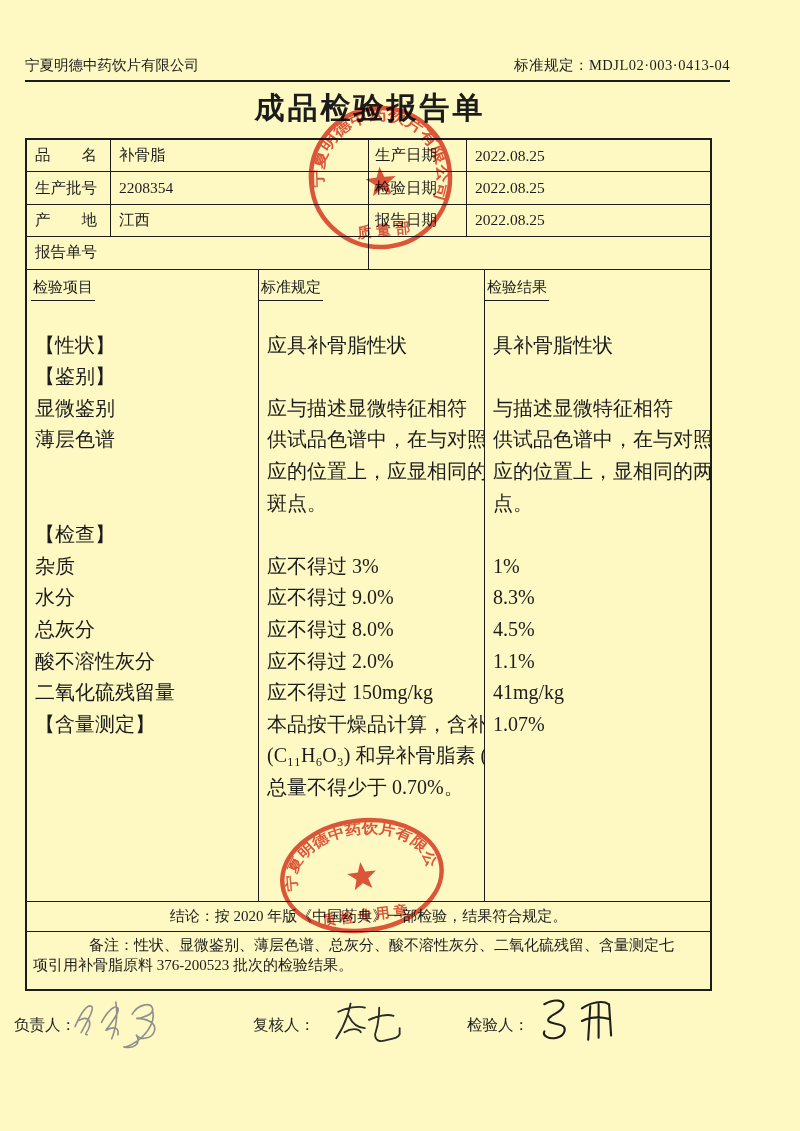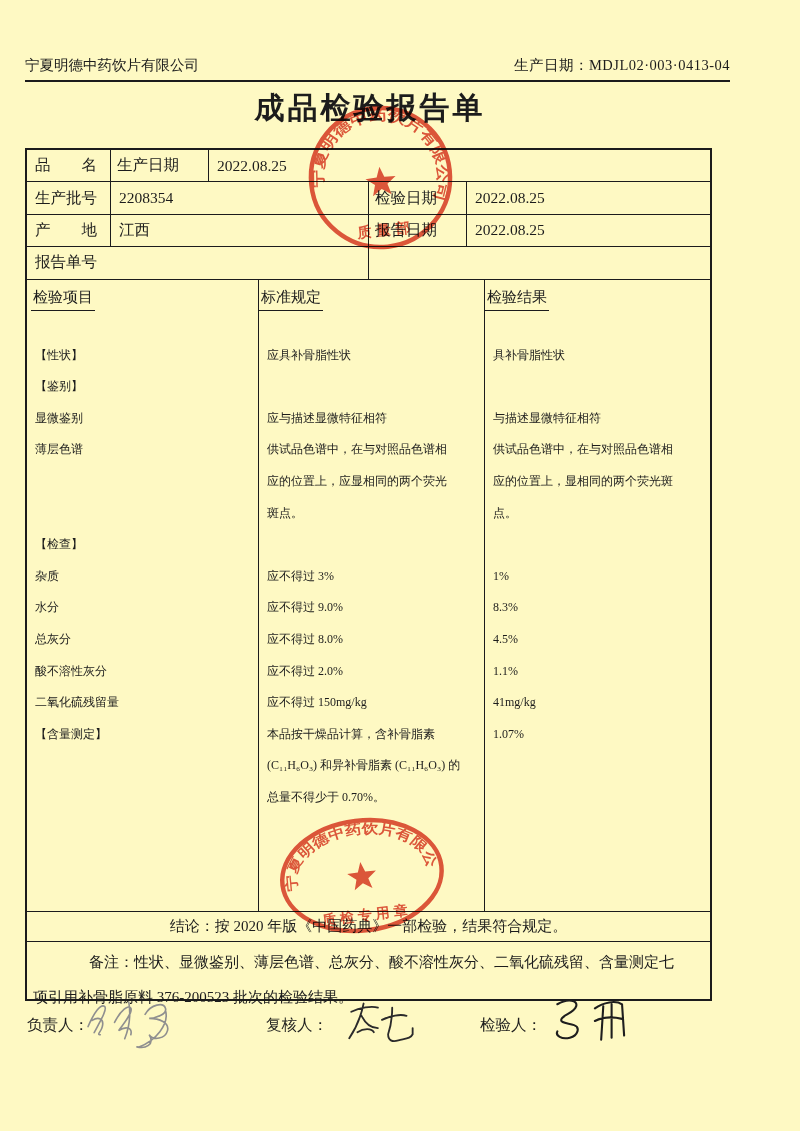--- a/index.html
+++ b/index.html
@@ -15,70 +15,71 @@
     display:flex; justify-content:space-between; align-items:flex-end;
     font-size:14.5px; padding-bottom:5px; box-sizing:border-box;
   }
   .doc-code{letter-spacing:.5px;}
   .title{
     position:absolute; left:0; top:88px; width:740px; text-align:center;
     font-size:30px; font-weight:bold; letter-spacing:3px;
   }
   
   .doc{
-    position:absolute; left:25px; top:148px; width:687px; height:853px;
+    position:absolute; left:25px; top:138px; width:687px; height:853px;
     border:2px solid #1c1c1c; box-sizing:border-box; background:transparent;
   }
   .info-row{display:flex; height:32.4px; border-bottom:1.5px solid #1c1c1c; box-sizing:border-box; align-items:center; font-size:15.5px;}
   .cell{box-sizing:border-box; height:100%; display:flex; align-items:center; overflow:hidden;}
   .c-label {flex:0 0 84px;  border-right:1.5px solid #1c1c1c; padding-left:8px;}
   .c-value {flex:0 0 258px; border-right:1.5px solid #1c1c1c; padding-left:8px;}
   .c-label2{flex:0 0 98px;  border-right:1.5px solid #1c1c1c; padding-left:6px;}
   .c-value2{flex:1 1 auto; padding-left:8px;text-align:center;}
   .c-report-label{flex:0 0 342px; border-right:1.5px solid #1c1c1c; padding-left:8px;}
   
   .main{display:flex; height:632px; border-bottom:1.5px solid #1c1c1c; box-sizing:border-box;}
   .mcol{box-sizing:border-box; height:100%; overflow:hidden;}
   .mcol1{flex:0 0 232px; border-right:1px solid #1c1c1c;}
   .mcol2{flex:0 0 226px; border-right:1px solid #1c1c1c;}
   .mcol3{flex:1 1 auto;}
   .col-head{margin-top:8px; height:28px; font-size:15px; display:flex;}
   .mcol1 .col-head{padding-left:4px;}
   .mcol2 .col-head,.mcol3 .col-head{justify-content:flex-start;}
   .col-head span{border-bottom:1px solid #1c1c1c; padding:0 2px 2px 2px; height:20px;}
-  .col-lines{margin-top:24px; padding-left:8px; font-size:12px; line-height:31.6px; white-space:pre;}
+  .col-lines{margin-top:24px; padding-left:8px; font-size:20px; line-height:31.6px; white-space:pre;}
   
   .conclusion{height:30.5px; border-bottom:1.5px solid #1c1c1c; box-sizing:border-box;
     display:flex; align-items:center; justify-content:center; font-size:15px;}
-  .remarks{padding:3px 6px 0 6px; font-size:15px; line-height:35px; white-space:pre; text-indent:56px;}
-  
-  .sig-row{position:absolute; left:24px; top:1003px; width:700px; height:70px; font-size:15.5px;}
+  .remarks{padding:3px 6px 0 6px; font-size:15px; line-height:20px; white-space:pre; text-indent:56px;}
+  
+  .sig-row{position:absolute; left:11px; top:1003px; width:700px; height:70px; font-size:15.5px;}
   .sig-label{position:absolute; top:12px;}
   .sig-svg{position:absolute;}
   
   .stamp{position:absolute; mix-blend-mode:multiply; opacity:.85; color:#d63a2a; pointer-events:none;}
   .stamp-upper{left:306px; top:103px; width:149px; height:149px; transform:rotate(-6deg);}
   .stamp-lower{left:277px; top:815px; width:170px; height:122px; transform:rotate(-7deg);}
 </style>
 </head>
 <body>
 
 <div class="page">
 
   <div class="pg-header">
     <span>宁夏明德中药饮片有限公司</span>
-    <span class="doc-code"><span>生产日期：</span><span>MDJL02·003·0413-04</span></span>
+    <span class="doc-code"><span>标准规定：</span><span>MDJL02·003·0413-04</span></span>
   </div>
 
   <div class="title">成品检验报告单</div>
 
   <div class="doc">
 
     <div class="info-row">
       <div class="cell c-label">品　　名</div>
+      <div class="cell c-value">补骨脂</div>
       <div class="cell c-label2">生产日期</div>
       <div class="cell c-value2">2022.08.25</div>
     </div>
     <div class="info-row">
       <div class="cell c-label">生产批号</div>
       <div class="cell c-value">2208354</div>
       <div class="cell c-label2">检验日期</div>
       <div class="cell c-value2">2022.08.25</div>
     </div>
     <div class="info-row">

